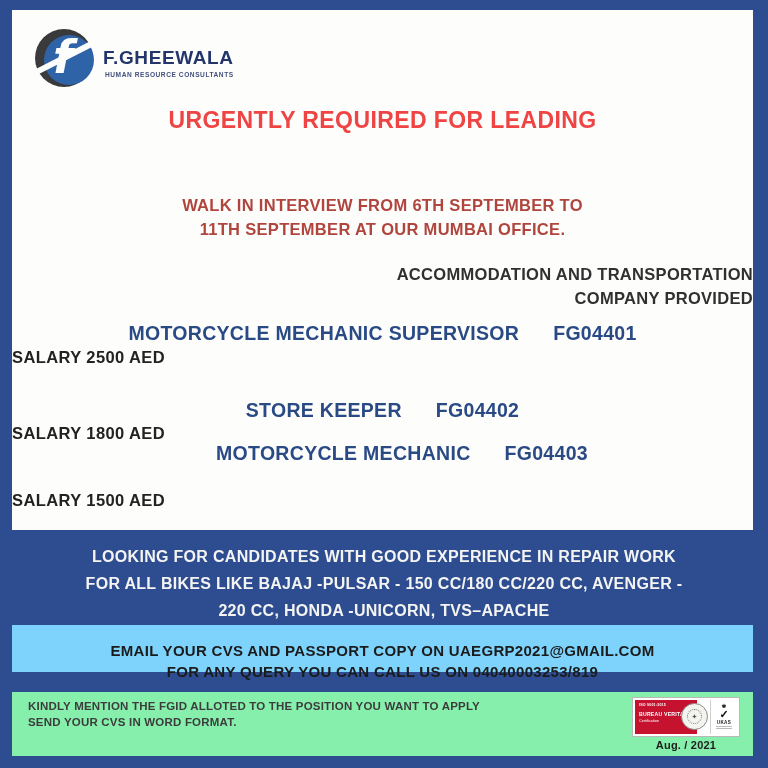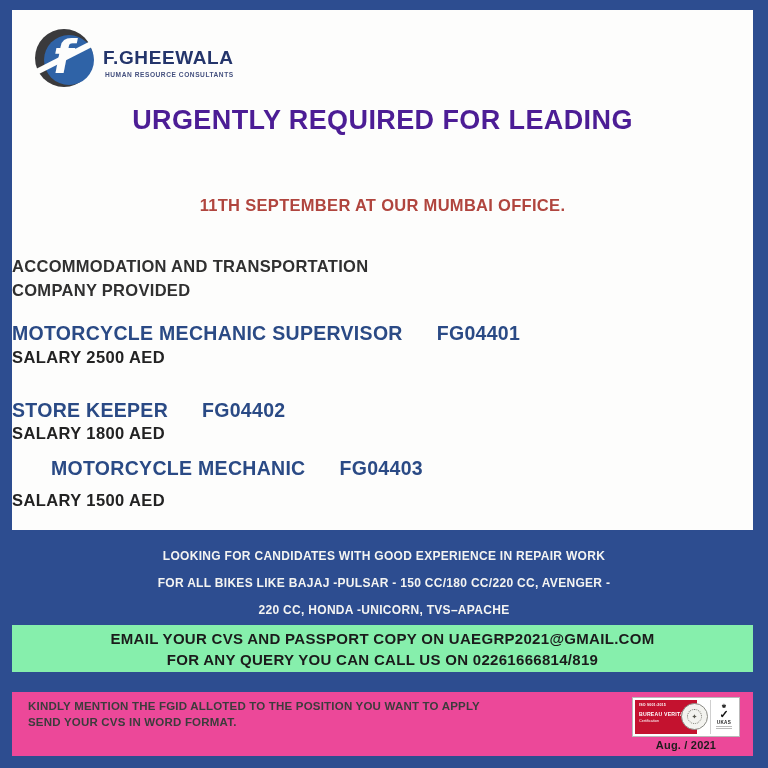--- a/index.html
+++ b/index.html
@@ -17,43 +17,43 @@
     background:#fdfdfc;
   }
   
   .logo-block { position:absolute; left:21px; top:16px; display:flex; align-items:center; }
   .logo-icon { width:64px; height:64px; }
   .logo-text { margin-left:6px; margin-top:8px; }
   .brand-name { font-size:19px; font-weight:700; color:#24356b; letter-spacing:0.6px; }
   .brand-tagline { font-size:6.6px; font-weight:700; color:#44507e; letter-spacing:0.55px; margin-top:2px; margin-left:2px; }
   
   .title { position:absolute; left:0; top:94px; width:100%; text-align:center;
-           color:#4c1d95; font-size:27px; font-weight:800; line-height:33px; letter-spacing:0.4px; }
+           color:#ef4444; font-size:23px; font-weight:800; line-height:33px; letter-spacing:0.4px; }
   .notice-red { position:absolute; left:0; top:183px; width:100%; text-align:center;
            color:#b0453e; font-size:16.5px; font-weight:700; line-height:24px; letter-spacing:0.3px; }
-  .benefits { position:absolute; left:0; top:244px; width:100%; text-align:left;
+  .benefits { position:absolute; left:0; top:252px; width:100%; text-align:right;
            color:#303030; font-size:16.5px; font-weight:600; line-height:24px; letter-spacing:0.3px; }
   
-  .job-title-row { position:absolute; left:0; width:100%; display:flex; justify-content:flex-start; gap:34px;
+  .job-title-row { position:absolute; left:0; width:100%; display:flex; justify-content:center; gap:34px;
            color:#2a4a85; font-size:19.5px; font-weight:800; letter-spacing:0.3px; }
   .job-salary { position:absolute; left:0; width:100%; text-align:left;
            color:#222; font-size:16.5px; font-weight:600; letter-spacing:0.4px; }
   .job1-title { top:312px; } .job1-salary { top:338px; }
   .job2-title { top:389px; } .job2-salary { top:414px; }
-  .job3-title { top:447px;padding-left:39px; } .job3-salary { top:481px; }
+  .job3-title { top:432px;padding-left:39px; } .job3-salary { top:481px; }
   
   .banner { position:absolute; left:0; top:543px; width:100%; text-align:center;
-           color:#f4f4f2; font-size:12px; font-weight:700; line-height:27px; letter-spacing:0.3px; }
+           color:#f4f4f2; font-size:16px; font-weight:700; line-height:27px; letter-spacing:0.3px; }
   
   .contact-box { position:absolute; left:12px; top:625px; width:741px; height:47px;
-           background:#86efac; text-align:center; padding-top:3px;
+           background:#7dd3fc; text-align:center; padding-top:15px;
            color:#1b1b1b; font-size:15px; font-weight:700; line-height:21px; letter-spacing:0.3px; }
   
   .disclaimer-box { position:absolute; left:12px; top:692px; width:741px; height:64px;
-           background:#ec4899; }
+           background:#86efac; }
   .disclaimer-text { position:absolute; left:16px; top:7px;
            color:#3c3c3c; font-size:11.5px; font-weight:600; line-height:15.5px; letter-spacing:0.2px; }
   
   .cert-box { position:absolute; right:13px; top:5px; width:108px; height:40px;
            background:#fff; border:1.5px solid #b9b9b9; display:flex; align-items:stretch; padding:2px; }
   .cert-red { position:relative; background:#c4122f; flex:1 1 auto; padding:3px 2px 2px 4px; overflow:visible; }
   .cert-iso { color:#fff; font-size:3.6px; font-weight:700; letter-spacing:0.2px; }
   .cert-bv { color:#fff; font-size:5.2px; font-weight:800; margin-top:4px; letter-spacing:0.2px; }
   .cert-sub { color:#fff; font-size:3.8px; margin-top:2px; }
   .cert-seal { position:absolute; right:-11px; top:3px; width:27px; height:27px; border-radius:50%;
@@ -88,20 +88,21 @@
         <div class="brand-name">F.GHEEWALA</div>
         <div class="brand-tagline">HUMAN RESOURCE CONSULTANTS</div>
       </div>
     </div>
 
     <div class="title">
       <div>URGENTLY REQUIRED FOR LEADING</div>
     </div>
 
     <div class="notice-red">
+      <div>WALK IN INTERVIEW FROM 6TH SEPTEMBER TO</div>
       <div>11TH SEPTEMBER AT OUR MUMBAI OFFICE.</div>
     </div>
 
     <div class="benefits">
       <div>ACCOMMODATION AND TRANSPORTATION</div>
       <div>COMPANY PROVIDED</div>
     </div>
 
     <div class="job-title-row job1-title">
       <span>MOTORCYCLE MECHANIC SUPERVISOR</span>
@@ -124,21 +125,21 @@
   </div>
 
   <div class="banner">
     <div>LOOKING FOR CANDIDATES WITH GOOD EXPERIENCE IN REPAIR WORK</div>
     <div>FOR ALL BIKES LIKE BAJAJ -PULSAR - 150 CC/180 CC/220 CC, AVENGER -</div>
     <div>220 CC, HONDA -UNICORN, TVS–APACHE</div>
   </div>
 
   <div class="contact-box">
     <div>EMAIL YOUR CVS AND PASSPORT COPY ON UAEGRP2021@GMAIL.COM</div>
-    <div>FOR ANY QUERY YOU CAN CALL US ON 02261666814/819</div>
+    <div>FOR ANY QUERY YOU CAN CALL US ON 04040003253/819</div>
   </div>
 
   <div class="disclaimer-box">
     <div class="disclaimer-text">
       <div>KINDLY MENTION THE FGID ALLOTED TO THE POSITION YOU WANT TO APPLY</div>
       <div>SEND YOUR CVS IN WORD FORMAT.</div>
     </div>
 
     <div class="cert-box">
       <div class="cert-red">

